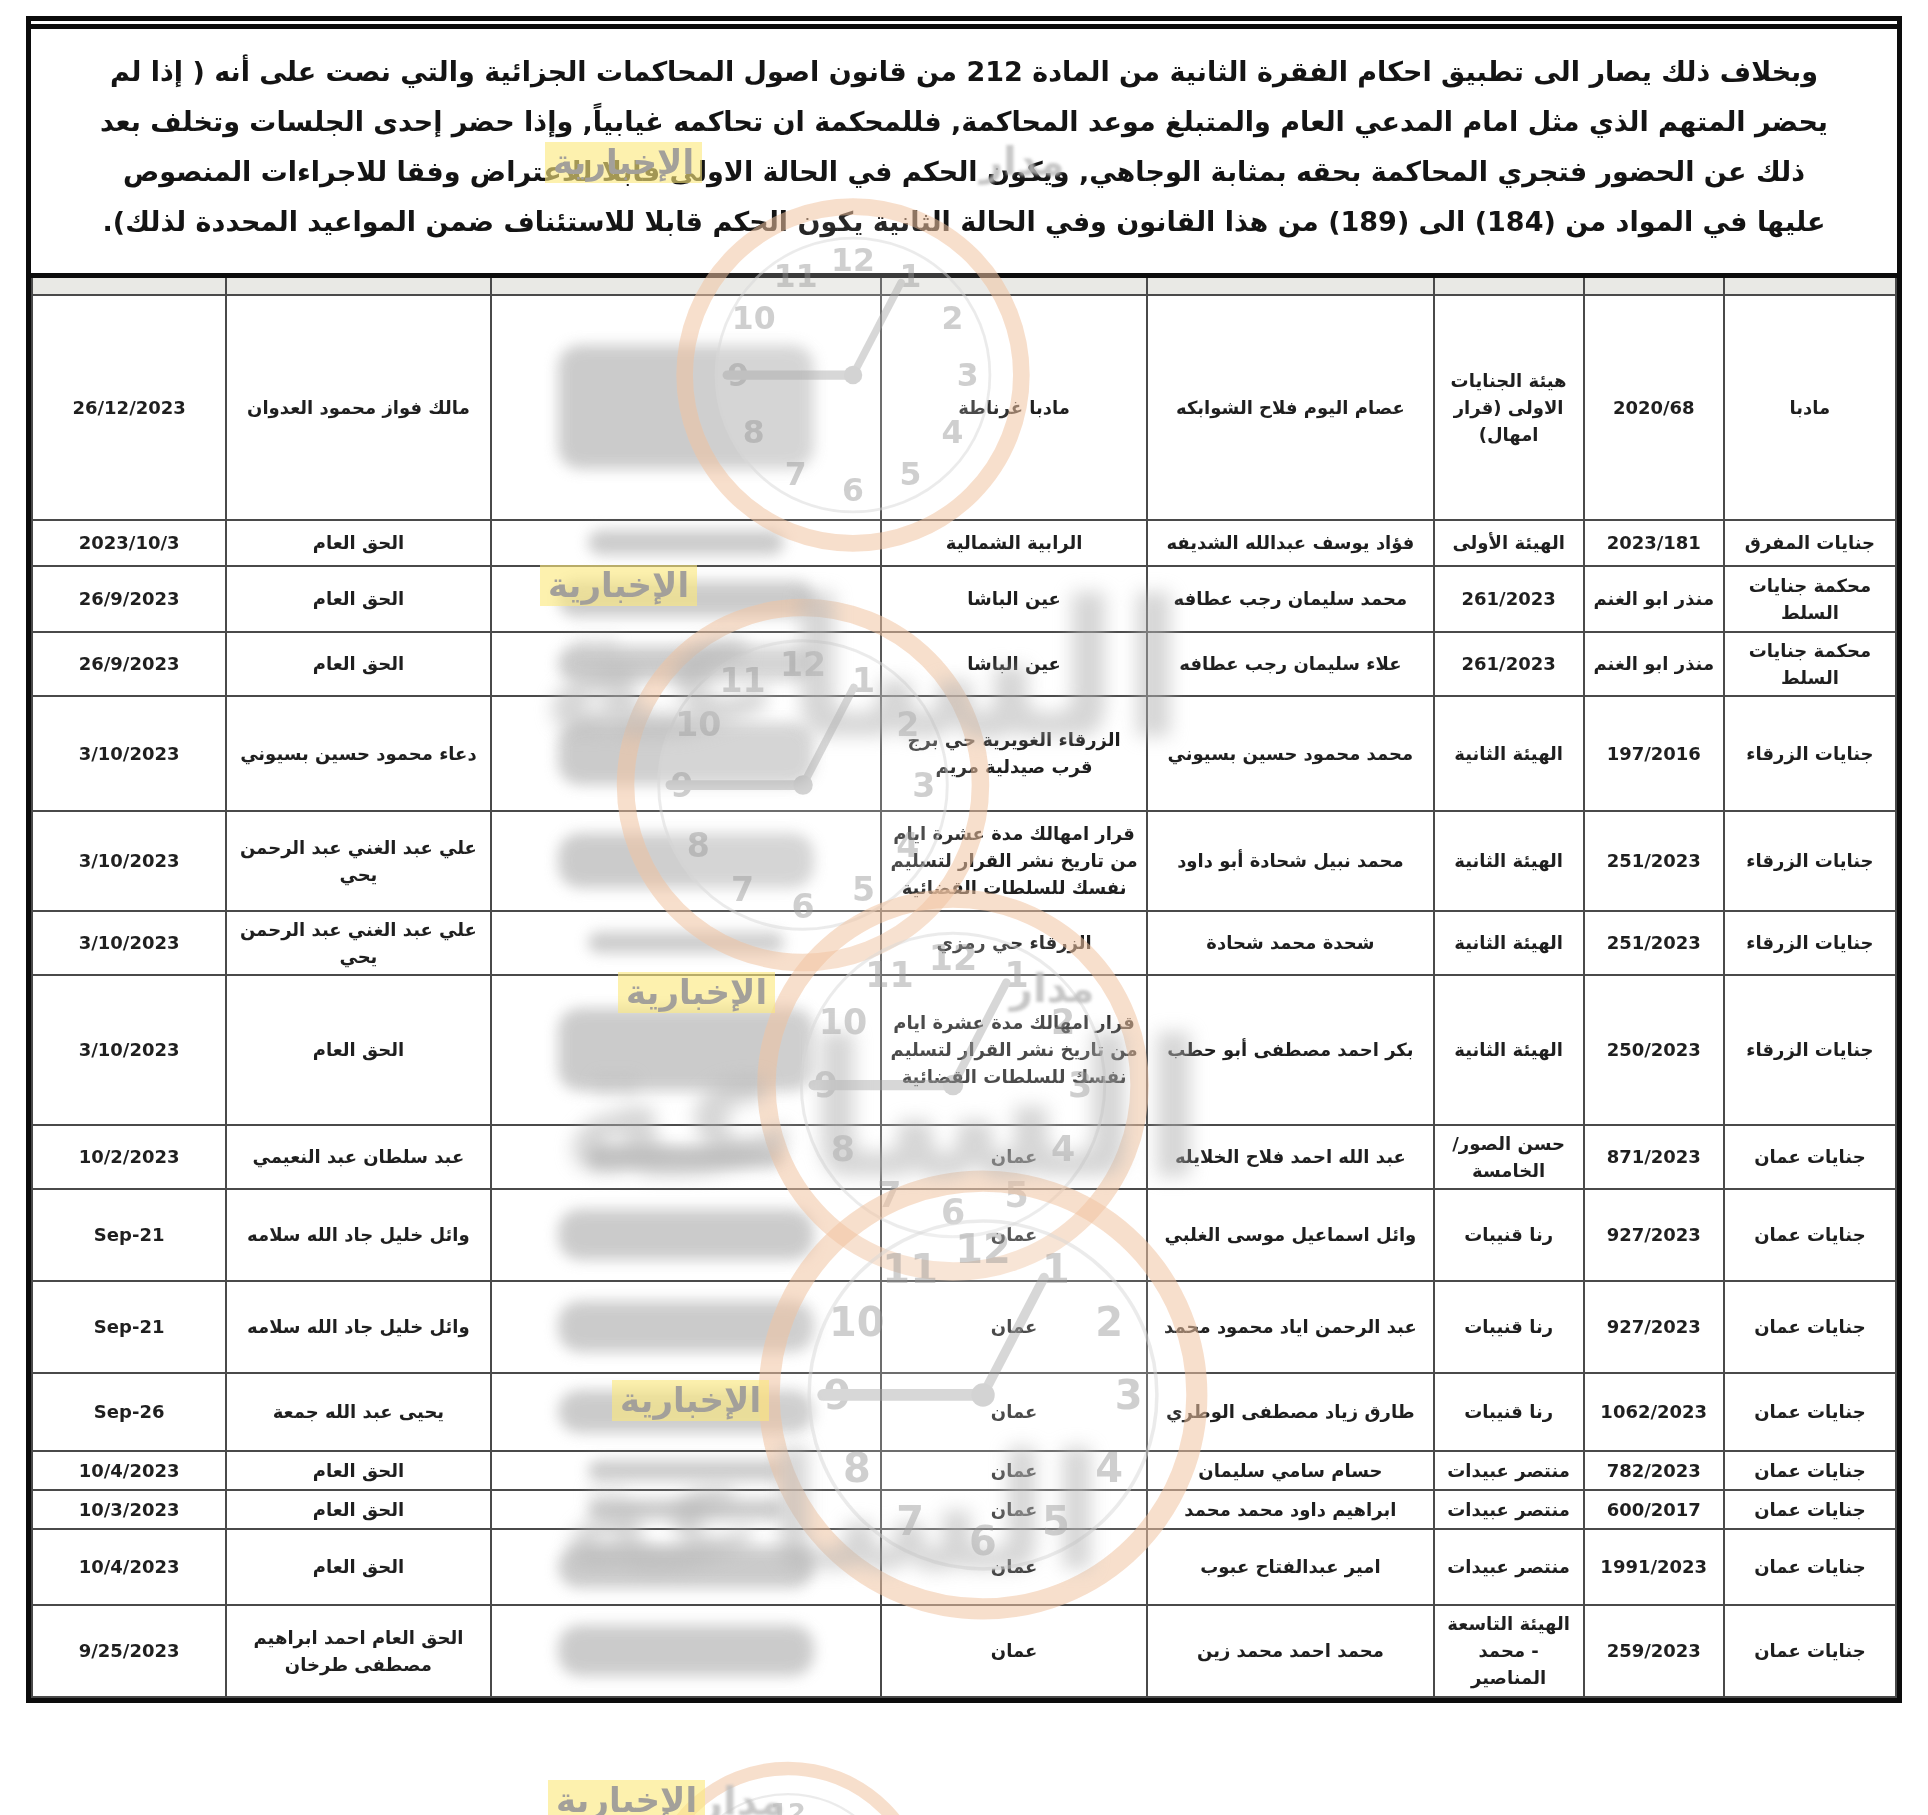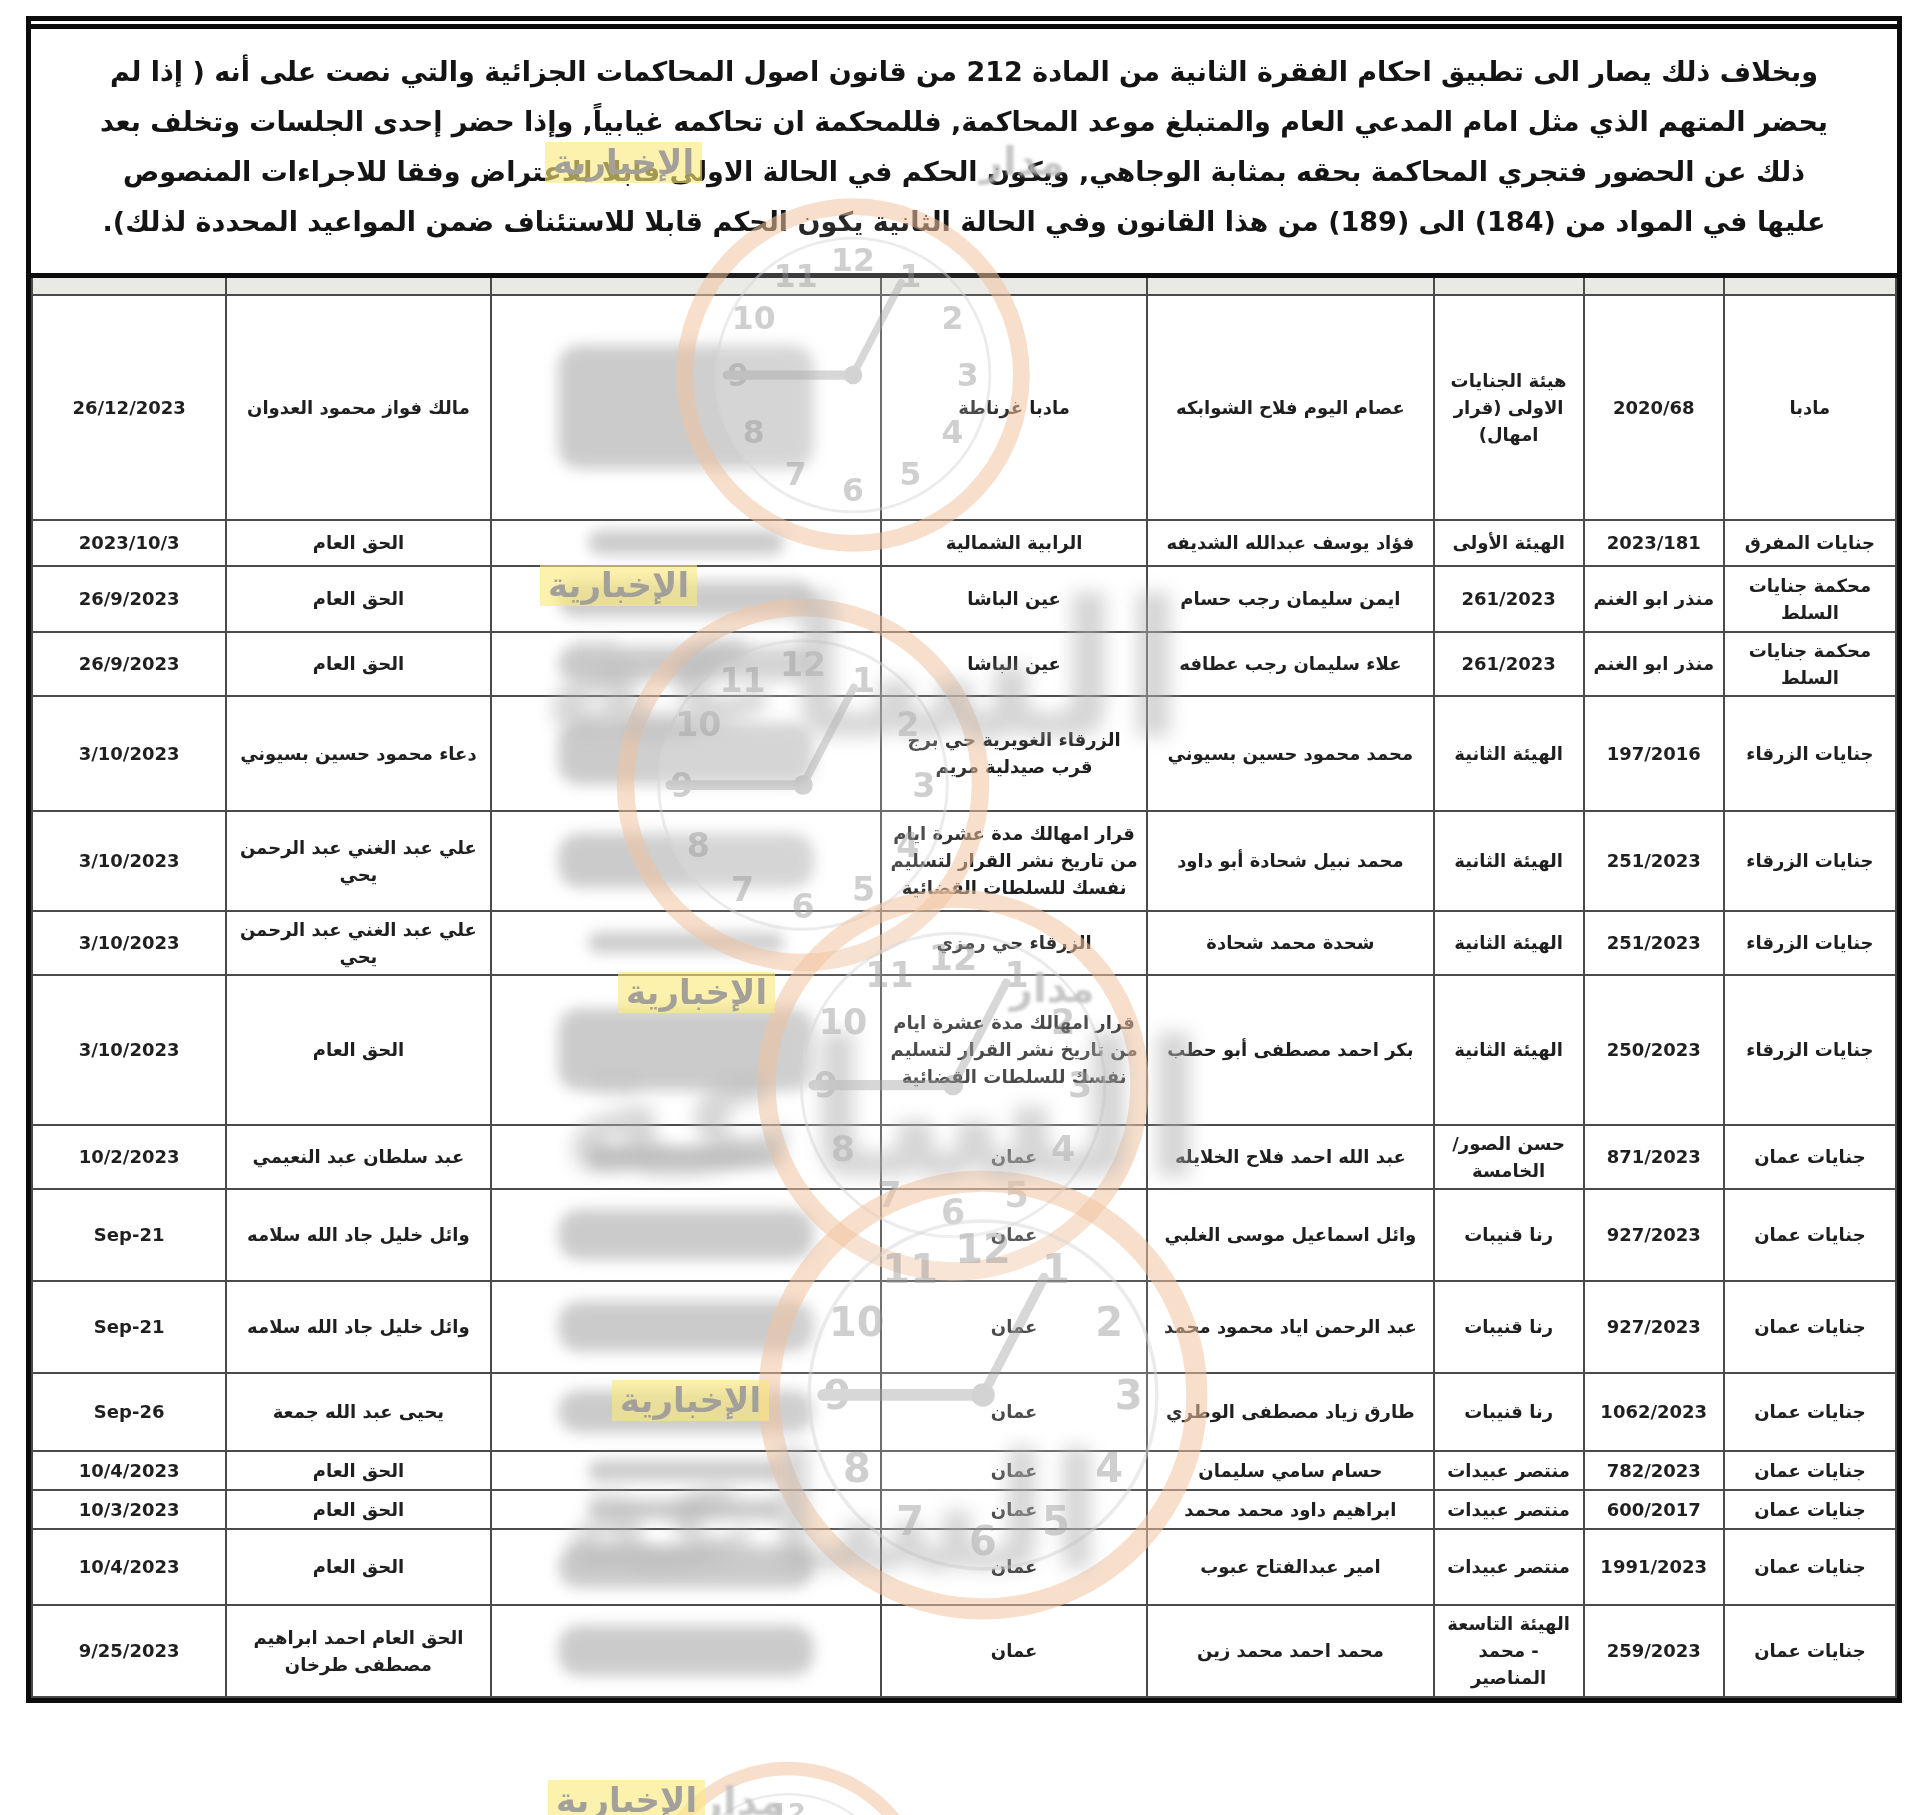--- a/index.html
+++ b/index.html
@@ -115,21 +115,21 @@
           <td>
             <div class="blur-blob" style="height: 25px; width: 52%;"></div>
           </td>
           <td>الحق العام</td>
           <td>2023/10/3</td>
         </tr>
         <tr style="height: 66px;">
           <td>محكمة جنايات السلط</td>
           <td>منذر ابو الغنم</td>
           <td>261/2023</td>
-          <td>ايمن سليمان رجب حسام</td>
+          <td>محمد سليمان رجب عطافه</td>
           <td>عين الباشا</td>
           <td>
             <div class="blur-blob" style="height: 36px; width: 68%;"></div>
           </td>
           <td>الحق العام</td>
           <td>26/9/2023</td>
         </tr>
         <tr style="height: 64px;">
           <td>محكمة جنايات السلط</td>
           <td>منذر ابو الغنم</td>

